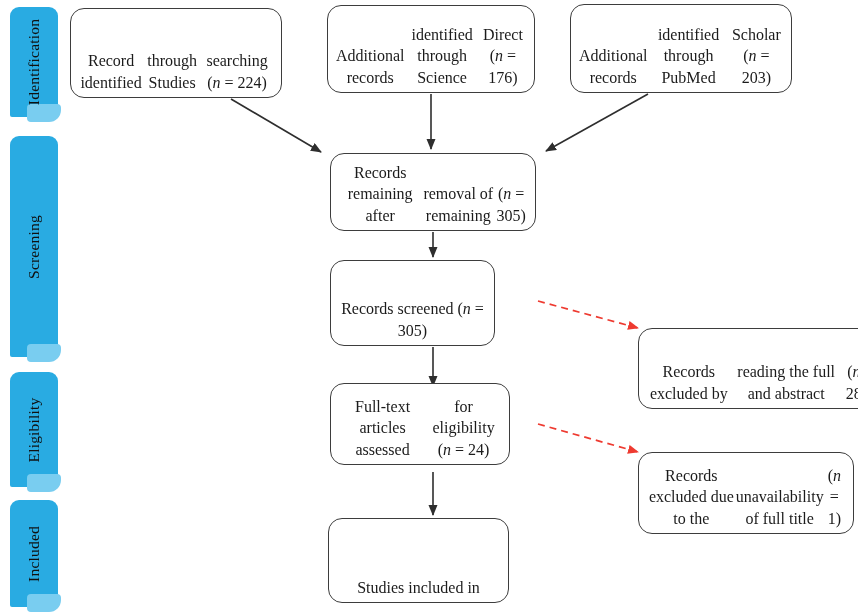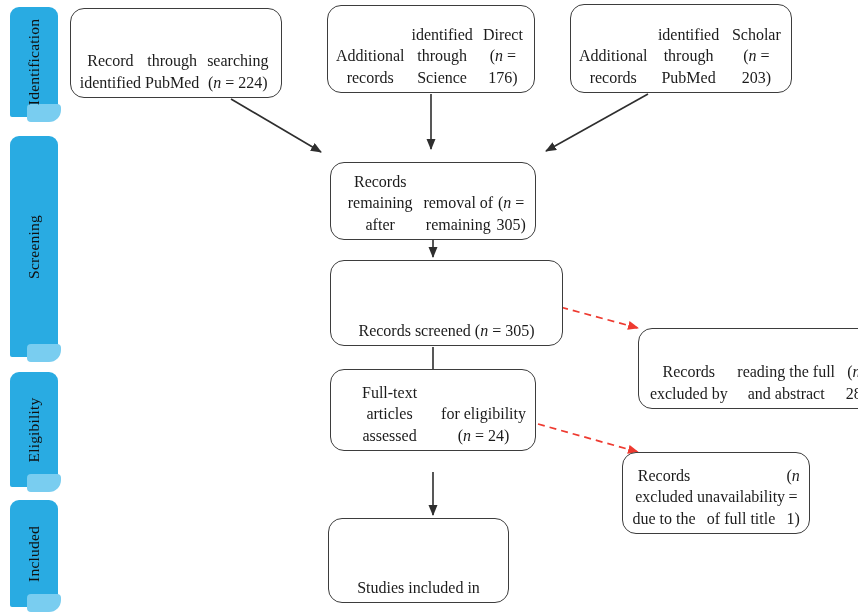--- a/index.html
+++ b/index.html
@@ -96,53 +96,53 @@
   </div>
   <div class="stage" style="left:10px; top:372px; width:48px; height:115px">
     <span>Eligibility</span>
   </div>
   <div class="stage" style="left:10px; top:500px; width:48px; height:107px">
     <span>Included</span>
   </div>
 
   <div class="flow-box" style="left:70px; top:8px; width:212px; height:90px">
       <div>Record identified</div>
-      <div>through PubMed</div>
+      <div>through Studies</div>
       <div>searching (<i>n</i> = 224)</div>
     </div>
   <div class="flow-box" style="left:327px; top:5px; width:208px; height:88px">
       <div>Additional records</div>
       <div>identified through Science</div>
       <div>Direct (<i>n</i> = 176)</div>
     </div>
   <div class="flow-box" style="left:570px; top:4px; width:222px; height:89px">
       <div>Additional records</div>
       <div>identified through PubMed</div>
       <div>Scholar (<i>n</i> = 203)</div>
     </div>
 
-  <div class="flow-box" style="left:330px; top:162px; width:206px; height:78px">
+  <div class="flow-box" style="left:330px; top:153px; width:206px; height:78px">
       <div>Records remaining after</div>
       <div>removal of remaining</div>
       <div>(<i>n</i> = 305)</div>
     </div>
-  <div class="flow-box" style="left:330px; top:260px; width:233px; height:86px">
+  <div class="flow-box" style="left:330px; top:260px; width:165px; height:86px">
       <div>Records screened (<i>n</i> = 305)</div>
     </div>
   <div class="flow-box" style="left:638px; top:328px; width:250px; height:81px">
       <div>Records excluded by</div>
       <div>reading the full and abstract</div>
       <div>(<i>n</i> = 281)</div>
     </div>
 
-  <div class="flow-box" style="left:330px; top:369px; width:206px; height:82px">
+  <div class="flow-box" style="left:330px; top:383px; width:180px; height:82px">
       <div>Full-text articles assessed</div>
       <div>for eligibility (<i>n</i> = 24)</div>
     </div>
-  <div class="flow-box" style="left:622px; top:452px; width:188px; height:82px">
+  <div class="flow-box" style="left:638px; top:452px; width:216px; height:82px">
       <div>Records excluded due to the</div>
       <div>unavailability of full title</div>
       <div>(<i>n</i> = 1)</div>
     </div>
 
   <div class="flow-box" style="left:328px; top:518px; width:181px; height:85px">
       <div>Studies included in</div>
     </div>
 
 </div>

